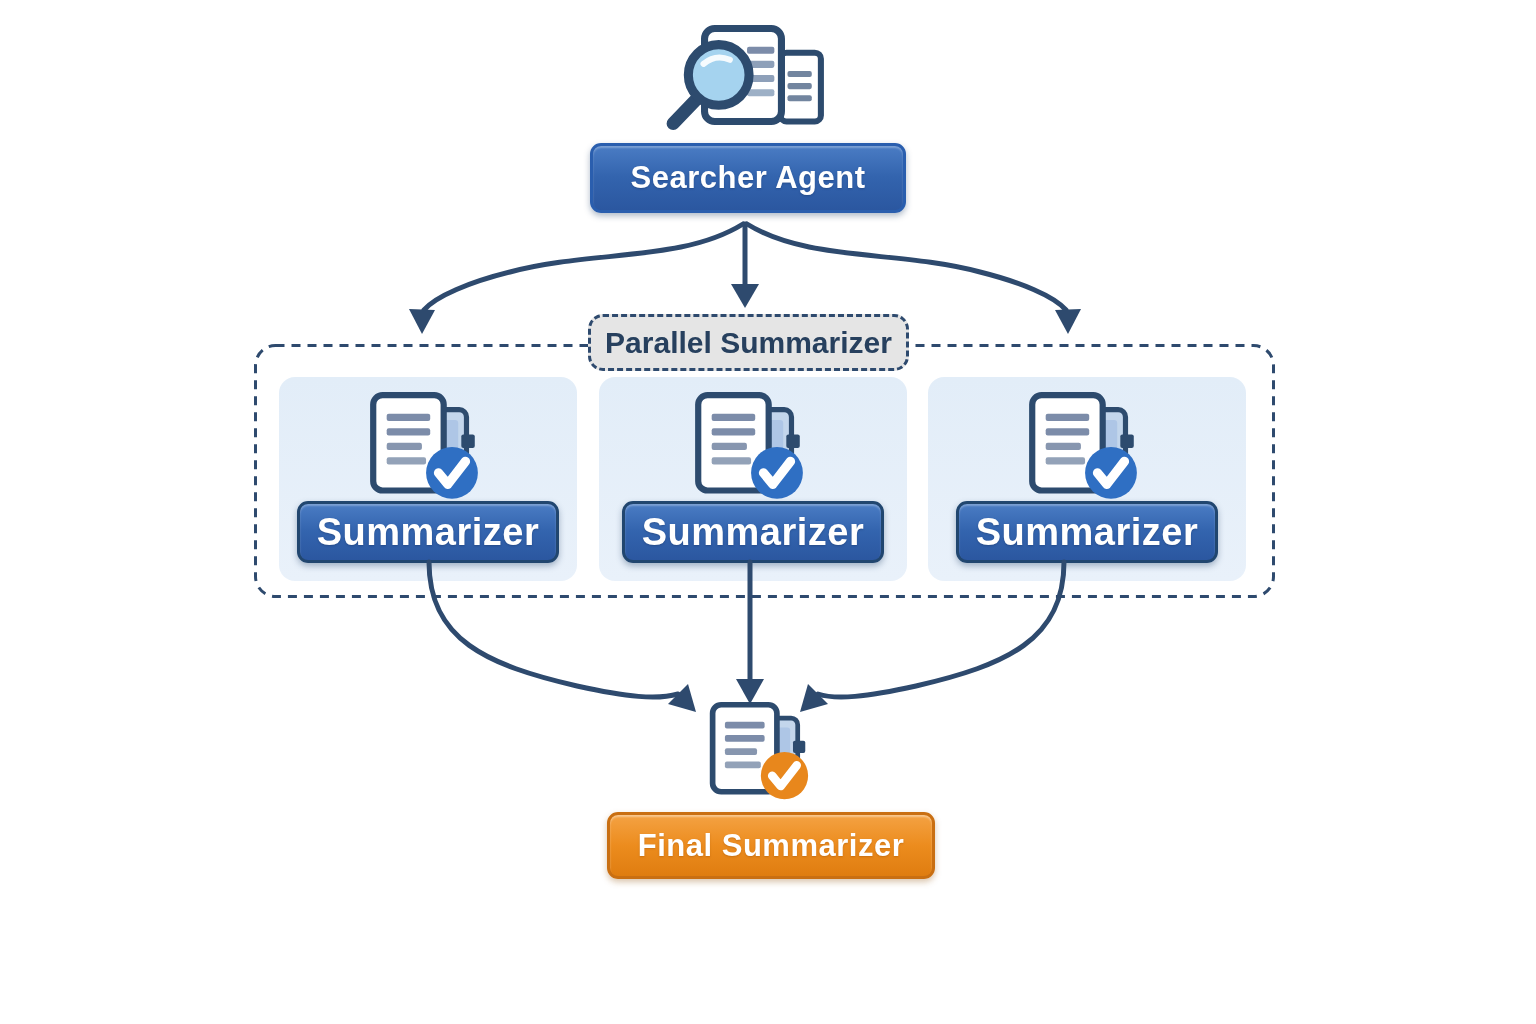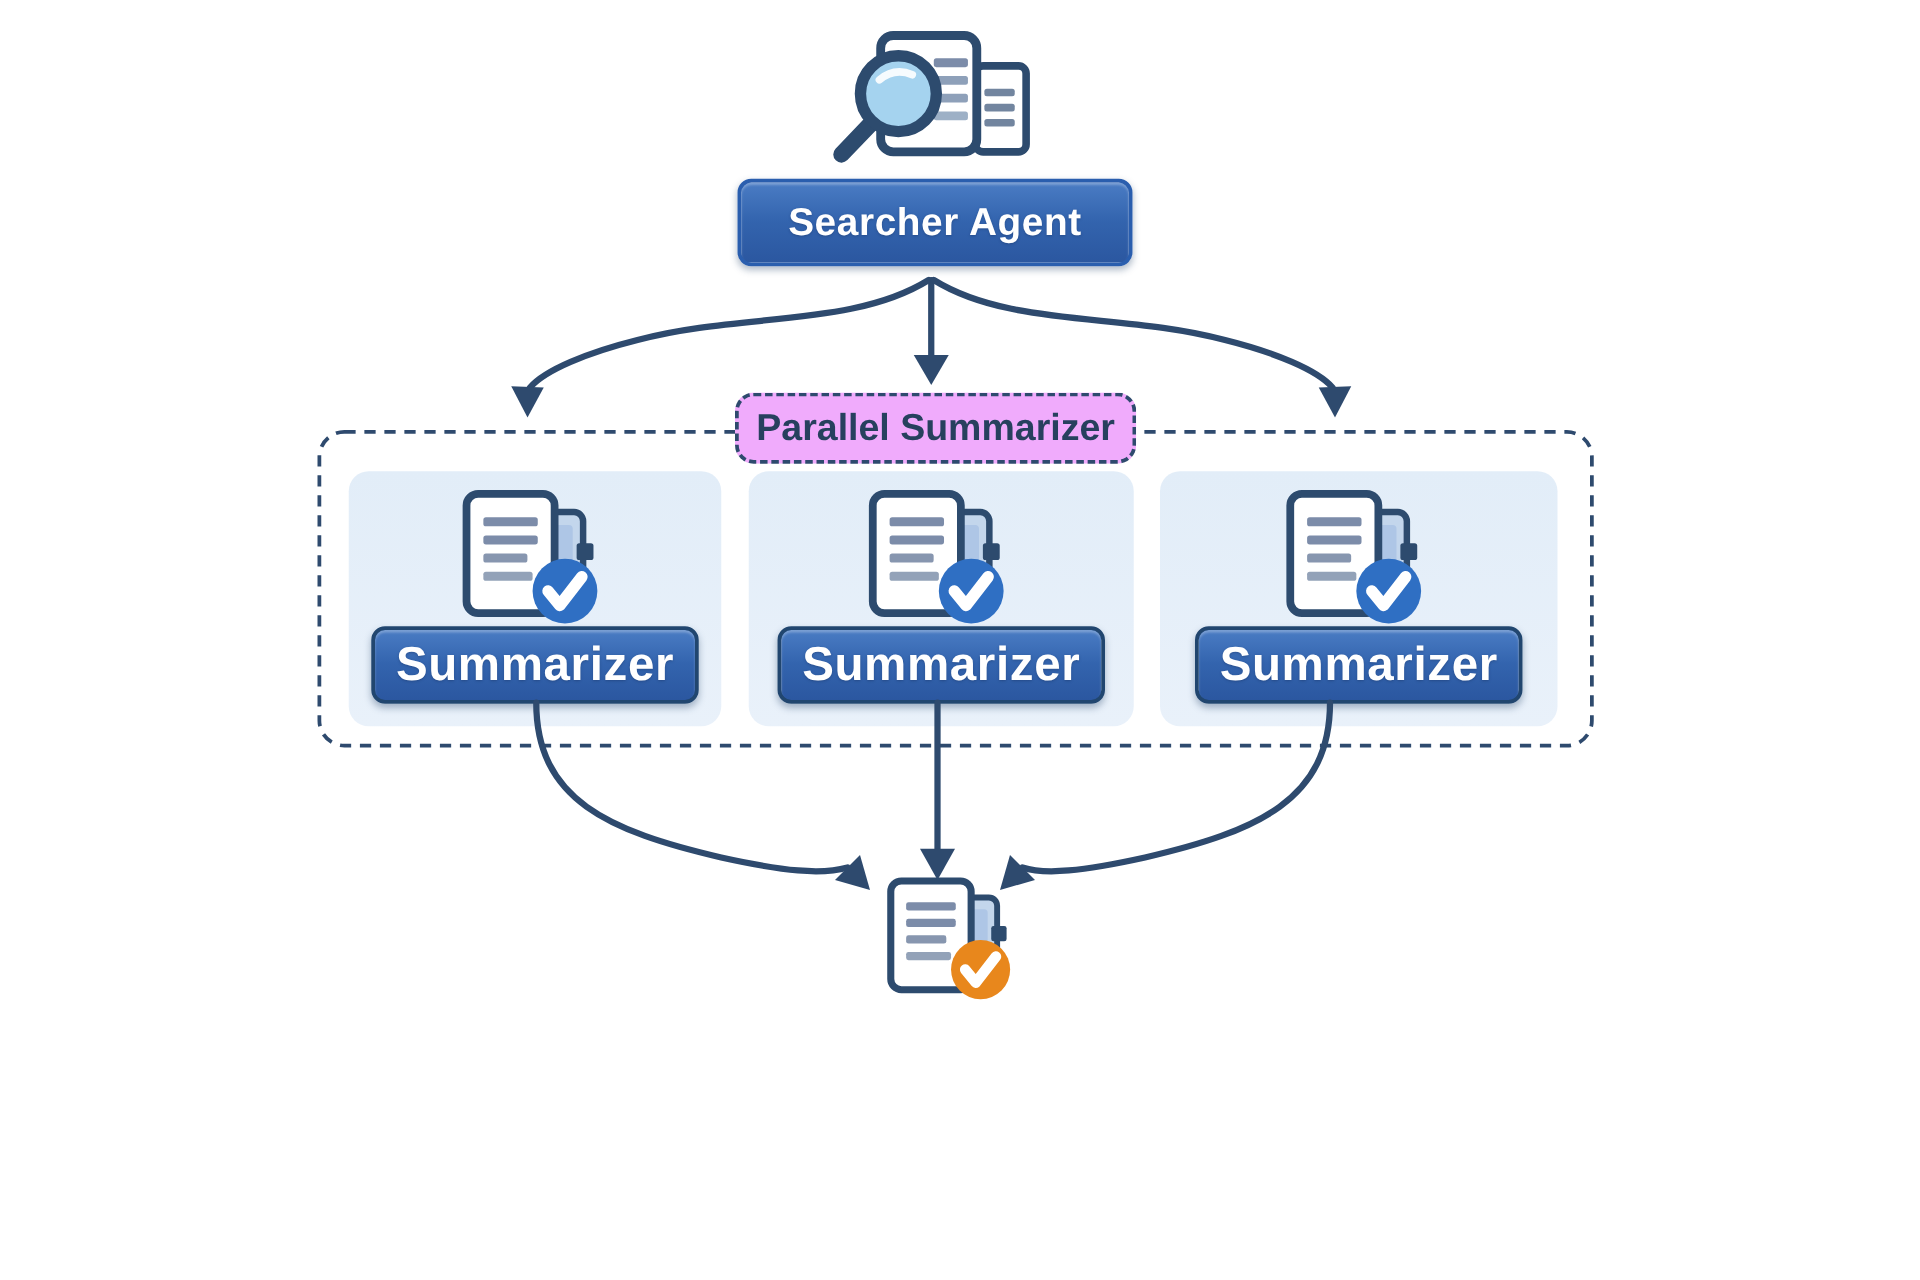--- a/index.html
+++ b/index.html
@@ -43,21 +43,21 @@
     background:linear-gradient(180deg,#f4a243 0%,#ec8c1e 50%,#df7d10 100%);
     border:3px solid #c96f12;
     box-shadow:0 3px 6px rgba(150,90,20,0.35), inset 0 2px 2px rgba(255,255,255,0.4);
     text-shadow:0 1px 2px rgba(140,70,0,0.35);
   }
 
   
   .group-label {
     left:556px; top:314px; width:321px; height:57px;
     display:flex; align-items:center; justify-content:center;
-    background:#f0abfc;
+    background:#e5e5e5;
     border:3px dashed #2e4a6e; border-radius:15px;
     color:#27405e; font-weight:700; font-size:30px;
     z-index:5; box-sizing:border-box;
   }
 
   
   .panel {
     top:377px; height:204px;
     background:linear-gradient(180deg,#e2edf8 0%,#e9f1fa 100%);
     border-radius:16px; z-index:2;
@@ -167,14 +167,15 @@
     <svg class="panel-icon" viewBox="0 0 120 110">
       <use href="#doc-check"></use>
     </svg>
     <div class="btn blue-btn sum-btn">Summarizer</div>
   </div>
 
   <svg class="abs final-icon orange-check" viewBox="0 0 120 110">
     <use href="#doc-check"></use>
   </svg>
 
+  <div class="abs btn orange-btn">Final Summarizer</div>
 
 </div>
 
 </body></html>

